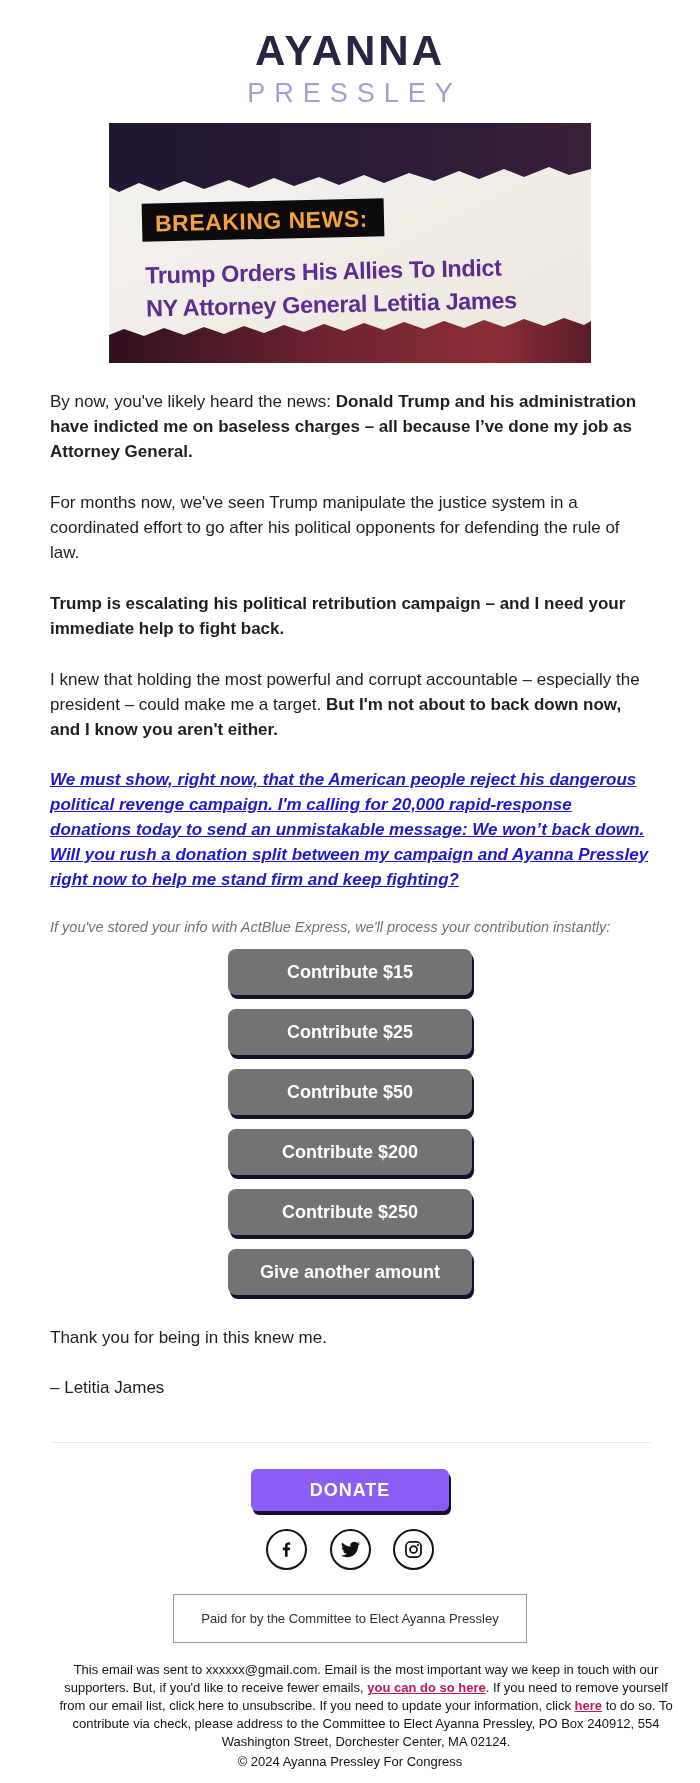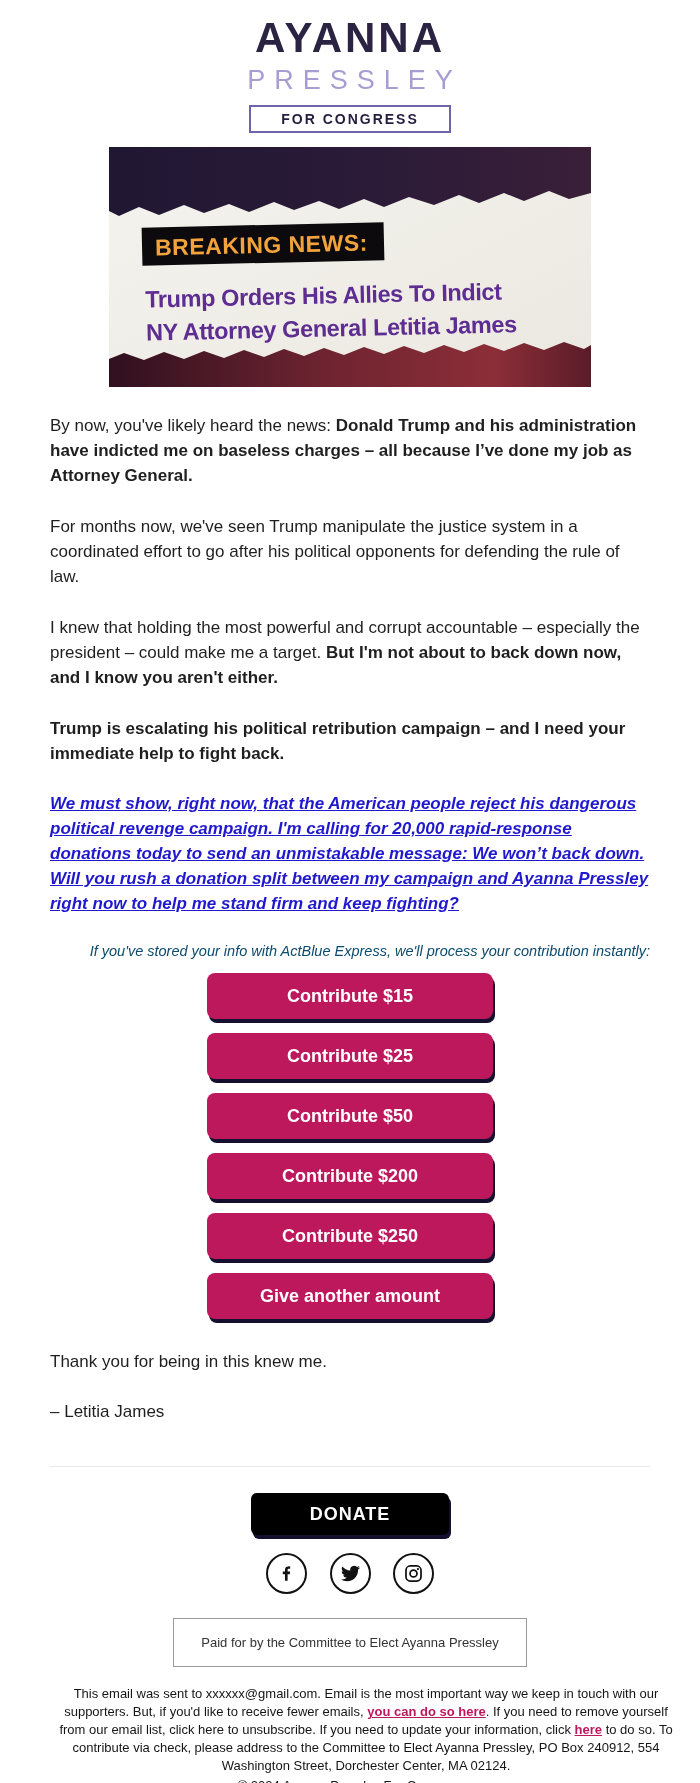--- a/index.html
+++ b/index.html
@@ -1,51 +1,51 @@
 <!DOCTYPE html>
 <html><head>
 <meta charset="utf-8">
 <style>
   html,body { margin:0; padding:0; background:#ffffff; }
   body { width:700px; font-family:"Liberation Sans", sans-serif; color:#1f1f1f; }
   .email { width:600px; margin:0 auto; }
 
   
-  .header { text-align:center; padding-top:17px; }
+  .header { text-align:center; padding-top:30px; }
   .logo-first { font-size:42px; font-weight:bold; letter-spacing:3px; color:#2b2342; line-height:1.02; }
   .logo-last  { font-size:27px; font-weight:500; letter-spacing:9px; color:#a79dd3; margin-top:5px; text-indent:9px; }
   .logo-tagline { display:inline-block; border:2px solid #6f63a9; padding:4px 30px; margin-top:9px;
                   font-size:14px; font-weight:bold; letter-spacing:2px; color:#241d3e; }
 
   
   .hero-wrap { text-align:center; margin-top:14px; }
   .hero-wrap svg { display:block; margin:0 auto; }
 
   
   .para { font-size:17px; line-height:25px; margin:26px 0 0 0; }
   .bold { font-weight:bold; }
   .cta-para { margin-top:25px; font-size:17px; line-height:25px;font-style:italic; }
   .cta-para a { color:#2018cc; font-weight:bold; text-decoration:underline; }
-  .express { text-align:right; font-style:italic; font-size:14.5px; color:#0c4a6e; margin-top:27px; }
+  .express { text-align:left; font-style:italic; font-size:14.5px; color:#737373; margin-top:27px; }
 
   
   .amounts { margin-top:4px; }
-  .amount-btn { display:block; width:286px; height:46px; margin:14px auto 0 auto;
-                background:#be185d; border:none; border-radius:8px;
+  .amount-btn { display:block; width:244px; height:46px; margin:14px auto 0 auto;
+                background:#737373; border:none; border-radius:8px;
                 color:#ffffff; font-size:18px; font-weight:bold; font-family:inherit;
                 box-shadow:2px 4px 0 #15102f; cursor:pointer; }
 
   .closing { margin-top:30px; }
   .signature { margin-top:25px; }
 
   .divider { border:none; border-top:1px solid #e8e8e8; margin:42px 0 0 0; }
 
   
   .donate-btn { display:block; width:198px; height:42px; margin:26px auto 0 auto;
-                background:#000000; border:none; border-radius:6px;
+                background:#8b5cf6; border:none; border-radius:6px;
                 color:#ffffff; font-size:18px; font-weight:bold; letter-spacing:1px; font-family:inherit;
                 box-shadow:2px 4px 0 #15102f; cursor:pointer; }
   .social-row { text-align:center; margin-top:18px; }
   .social-circle { display:inline-flex; align-items:center; justify-content:center;
                    width:37px; height:37px; border:2.5px solid #111; border-radius:50%;
                    margin:0 9px; background:#fff; vertical-align:middle; cursor:pointer; }
   .paidfor-wrap { text-align:center; margin-top:24px; }
   .paidfor { display:inline-block; border:1px solid #9a9a9a; padding:16px 26px;
              font-size:13px; color:#333333; min-width:300px; }
   .fineprint { width:632px; margin:18px auto 0 auto; font-size:13px; line-height:18px;
@@ -54,21 +54,20 @@
   .copyright { text-align:center; font-size:13px; line-height:18px; color:#151515; margin-top:2px; }
 </style>
 </head>
 <body>
 
 <div class="email">
 
   <div class="header">
     <div class="logo-first">AYANNA</div>
     <div class="logo-last">PRESSLEY</div>
-    <div class="logo-tagline">FOR CONGRESS</div>
   </div>
 
   <div class="hero-wrap">
     <svg width="482" height="240" viewBox="0 0 482 240">
       <defs>
         <linearGradient id="tg" x1="0" y1="0" x2="1" y2="0">
           <stop offset="0" stop-color="#201733"></stop>
           <stop offset="0.55" stop-color="#2b1b38"></stop>
           <stop offset="1" stop-color="#3a1f38"></stop>
         </linearGradient>
@@ -92,23 +91,23 @@
         <text x="36" y="156" font-family="Liberation Sans, sans-serif" font-size="23.5" font-weight="bold" letter-spacing="-0.4" fill="#5e2d91">Trump Orders His Allies To Indict</text>
         <text x="36" y="189" font-family="Liberation Sans, sans-serif" font-size="23.5" font-weight="bold" letter-spacing="-0.4" fill="#5e2d91">NY Attorney General Letitia James</text>
       </g>
     </svg>
   </div>
 
   <p class="para"><span>By now, you've likely heard the news: </span><span class="bold">Donald Trump and his administration have indicted me on baseless charges – all because I’ve done my job as Attorney General.</span></p>
 
   <p class="para">For months now, we've seen Trump manipulate the justice system in a coordinated effort to go after his political opponents for defending the rule of law.</p>
 
+  <p class="para bold">Trump is escalating his political retribution campaign – and I need your immediate help to fight back.</p>
+
   <p class="para"><span>I knew that holding the most powerful and corrupt accountable – especially the president – could make me a target. </span><span class="bold">But I'm not about to back down now, and I know you aren't either.</span></p>
-
-  <p class="para bold">Trump is escalating his political retribution campaign – and I need your immediate help to fight back.</p>
 
   <p class="cta-para"><a href="#">We must show, right now, that the American people reject his dangerous political revenge campaign. I'm calling for 20,000 rapid-response donations today to send an unmistakable message: We won’t back down. Will you rush a donation split between my campaign and Ayanna Pressley right now to help me stand firm and keep fighting?</a></p>
 
   <p class="express">If you've stored your info with ActBlue Express, we'll process your contribution instantly:</p>
 
   <div class="amounts">
     <button class="amount-btn">Contribute $15</button>
     <button class="amount-btn">Contribute $25</button>
     <button class="amount-btn">Contribute $50</button>
     <button class="amount-btn">Contribute $200</button>

